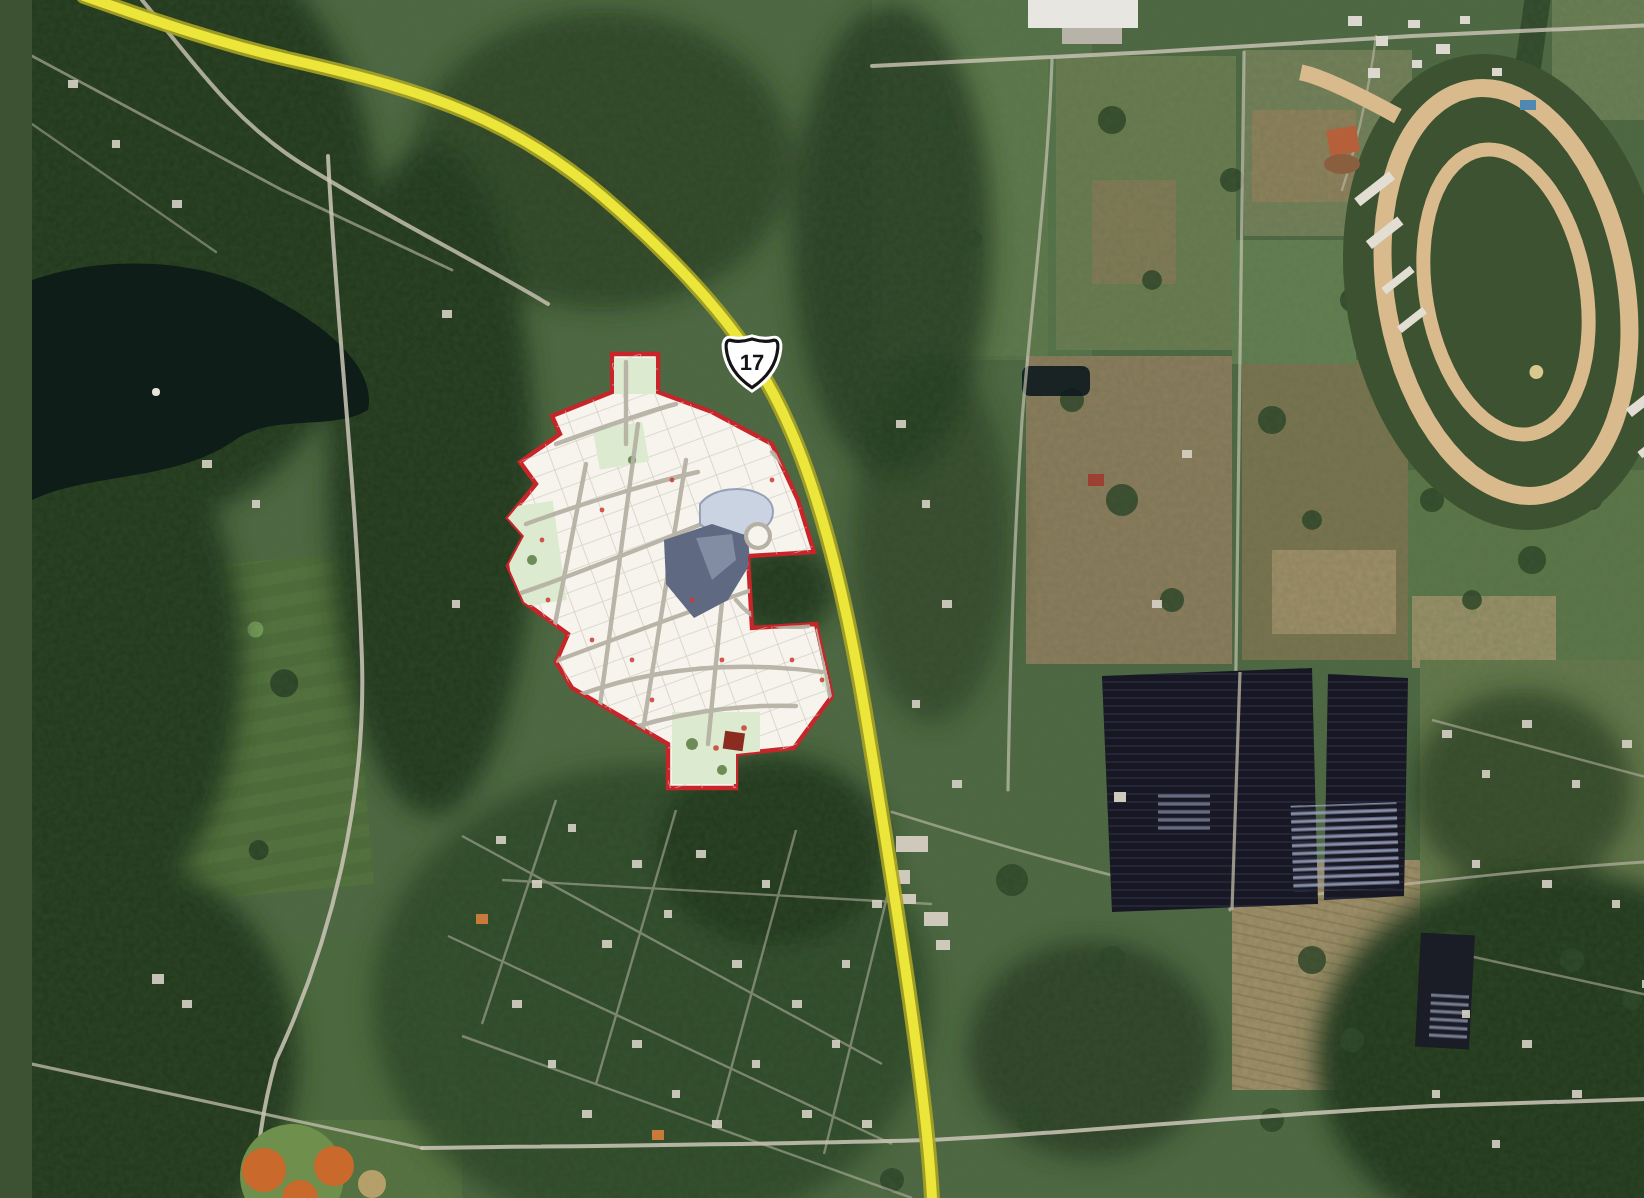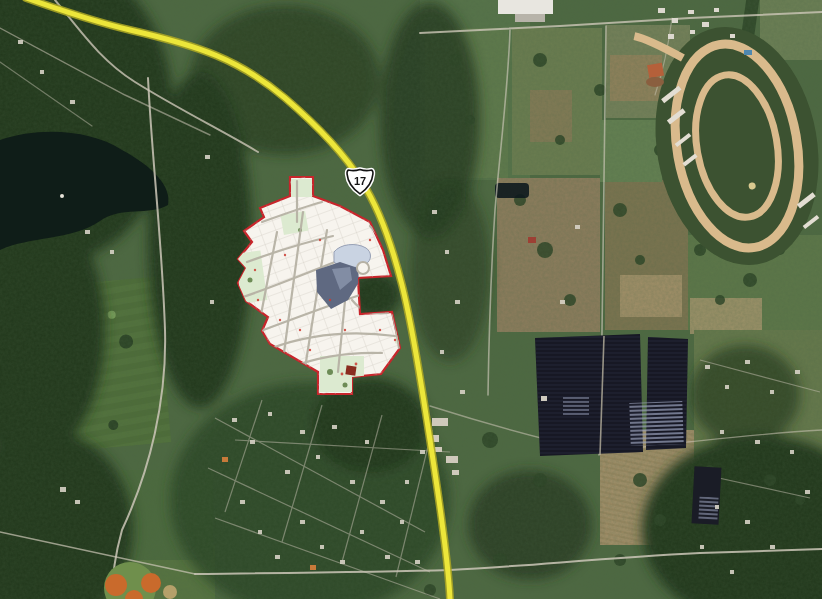--- a/index.html
+++ b/index.html
@@ -1,16 +1,16 @@
 <!DOCTYPE html>
 <html><head>
 <meta charset="utf-8">
 <style>
   html,body{margin:0;padding:0;background:#3c5233;overflow:hidden;}
-  #stage{position:relative;width:754px;height:599px;font-family:"Liberation Sans",sans-serif;}
+  #stage{position:relative;width:754px;height:599px;font-family:"Liberation Sans",sans-serif;margin-left:16px;}
   svg{display:block;}
   text.shield-num{font-family:"Liberation Sans",sans-serif;font-weight:bold;}
 </style>
 </head>
 <body>
 
 <div id="stage">
 <svg width="822" height="599" viewBox="0 0 822 599">
   <defs>
     <filter id="soft" x="-40%" y="-40%" width="180%" height="180%">

